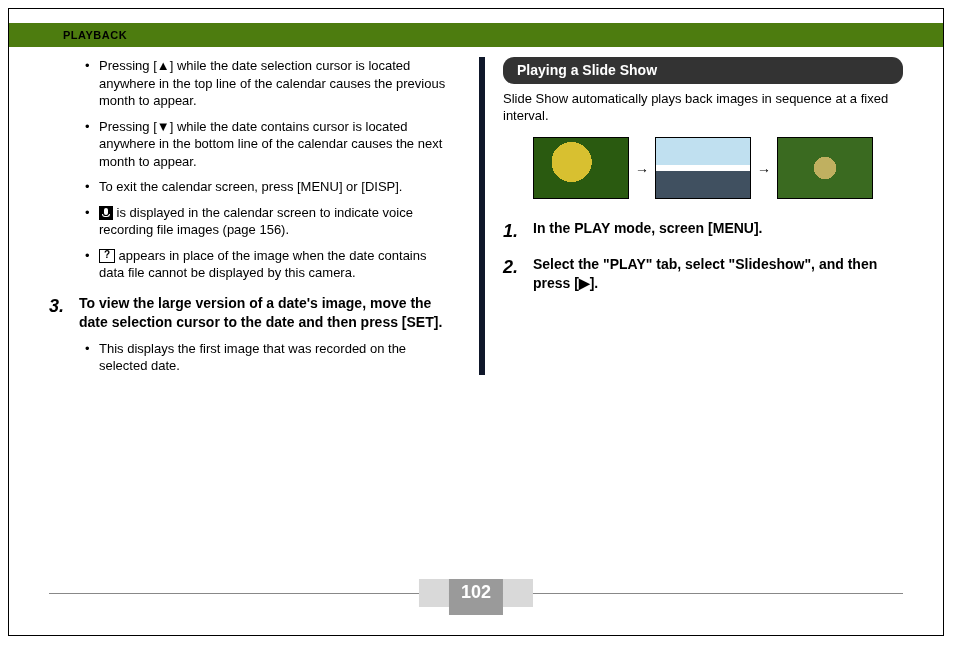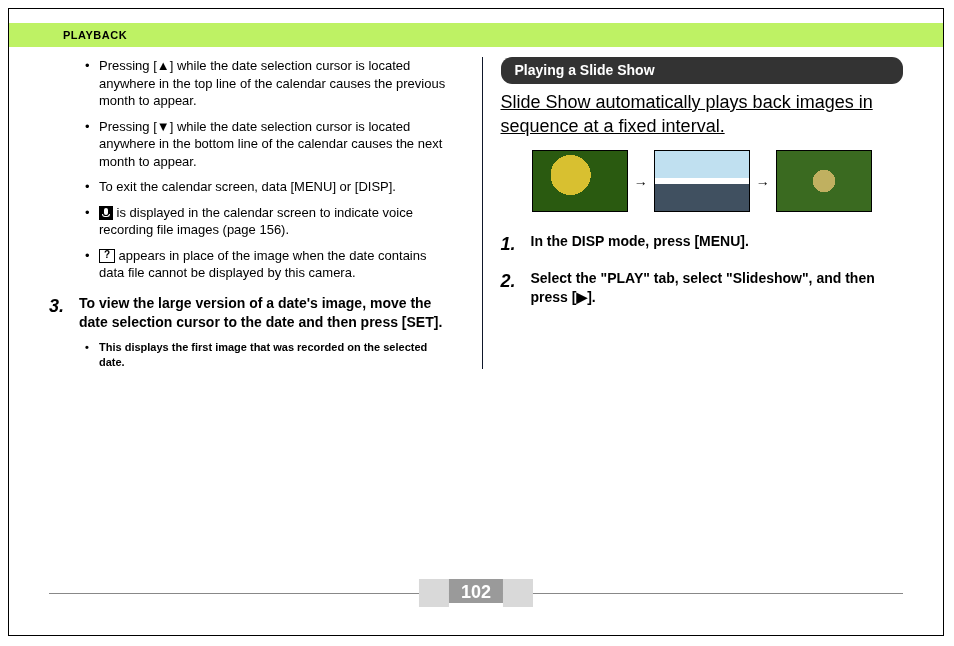--- a/index.html
+++ b/index.html
@@ -14,21 +14,21 @@
   }
   .page {
     border: 1px solid #000;
     margin: 8px;
     width: 936px;
     height: 628px;
     box-sizing: border-box;
     position: relative;
   }
   .header-bar {
-    background: #bef264;
+    background: #4d7c0f;
     height: 24px;
     margin: 14px 0 0 0;
     display: flex;
     align-items: center;
   }
   .header-title {
     font-size: 11px;
     font-weight: bold;
     letter-spacing: 0.5px;
     margin-left: 54px;
@@ -41,21 +41,21 @@
   .col {
     width: 430px;
     font-size: 13px;
     line-height: 1.35;
   }
   .col-left {
     padding-right: 18px;
   }
   .col-right {
     padding-left: 18px;
-    border-left: 1px solid #0f172a;
+    border-left: 6px solid #0f172a;
   }
   ul.bullets {
     list-style: none;
     margin: 0;
     padding: 0 0 0 36px;
   }
   ul.bullets li {
     position: relative;
     padding-left: 14px;
     margin-bottom: 8px;
@@ -77,22 +77,22 @@
     font-style: italic;
     font-size: 18px;
     margin-right: 10px;
     flex-shrink: 0;
     width: 20px;
   }
   .sub-bullets {
     list-style: none;
     margin: 8px 0 0 0;
     padding: 0 0 0 36px;
-    font-weight: bold;
-    font-size: 11px;
+    font-weight: normal;
+    font-size: 13px;
   }
   .sub-bullets li {
     position: relative;
     padding-left: 14px;
   }
   .sub-bullets li::before {
     content: "•";
     position: absolute;
     left: 0;
     top: 0;
@@ -100,23 +100,22 @@
   .section-heading {
     background: #333;
     color: #fff;
     border-radius: 11px;
     padding: 4px 14px;
     font-weight: bold;
     font-size: 14px;
     margin-bottom: 6px;
   }
   .intro-text {
-    font-size: 18px;
+    font-size: 13px;
     margin-bottom: 12px;
-    text-decoration: underline;
   }
   .thumbs {
     display: flex;
     align-items: center;
     justify-content: center;
     gap: 6px;
     margin: 12px 0 20px 0;
   }
   .thumb {
     width: 96px;
@@ -199,40 +198,40 @@
     width: 30px;
     height: 28px;
     background: #d9d9d9;
   }
   .page-num {
     background: #9a9a9a;
     color: #fff;
     font-weight: bold;
     font-size: 18px;
     padding: 3px 12px;
-    height: 24px;
+    height: 36px;
     box-sizing: border-box;
   }
 </style>
 </head>
 <body>
 
 <div class="page">
 
   <div class="header-bar">
     <span class="header-title">PLAYBACK</span>
   </div>
 
   <div class="columns">
 
     <div class="col col-left">
       <ul class="bullets">
         <li><span>Pressing [▲] while the date selection cursor is located anywhere in the top line of the calendar causes the previous month to appear.</span></li>
-        <li><span>Pressing [▼] while the date selection cursor is located anywhere in the bottom line of the calendar causes the next month to appear.</span></li>
-        <li><span>To exit the calendar screen, data [MENU] or [DISP].</span></li>
+        <li><span>Pressing [▼] while the date contains cursor is located anywhere in the bottom line of the calendar causes the next month to appear.</span></li>
+        <li><span>To exit the calendar screen, press [MENU] or [DISP].</span></li>
         <li><span class="mic-icon"></span><span> is displayed in the calendar screen to indicate voice recording file images (page 156).</span></li>
         <li><span class="q-icon">?</span><span> appears in place of the image when the date contains data file cannot be displayed by this camera.</span></li>
       </ul>
 
       <div class="step">
         <span class="step-num">3.</span>
         <span>To view the large version of a date's image, move the date selection cursor to the date and then press [SET].</span>
       </div>
       <ul class="sub-bullets">
         <li><span>This displays the first image that was recorded on the selected date.</span></li>
@@ -246,21 +245,21 @@
       <div class="thumbs">
         <div class="thumb flower"></div>
         <span class="arrow">→</span>
         <div class="thumb mountain"></div>
         <span class="arrow">→</span>
         <div class="thumb dragonfly"></div>
       </div>
 
       <div class="step">
         <span class="step-num">1.</span>
-        <span>In the DISP mode, press [MENU].</span>
+        <span>In the PLAY mode, screen [MENU].</span>
       </div>
       <div class="step">
         <span class="step-num">2.</span>
         <span>Select the "PLAY" tab, select "Slideshow", and then press [▶].</span>
       </div>
     </div>
 
   </div>
 
   <div class="footer">

